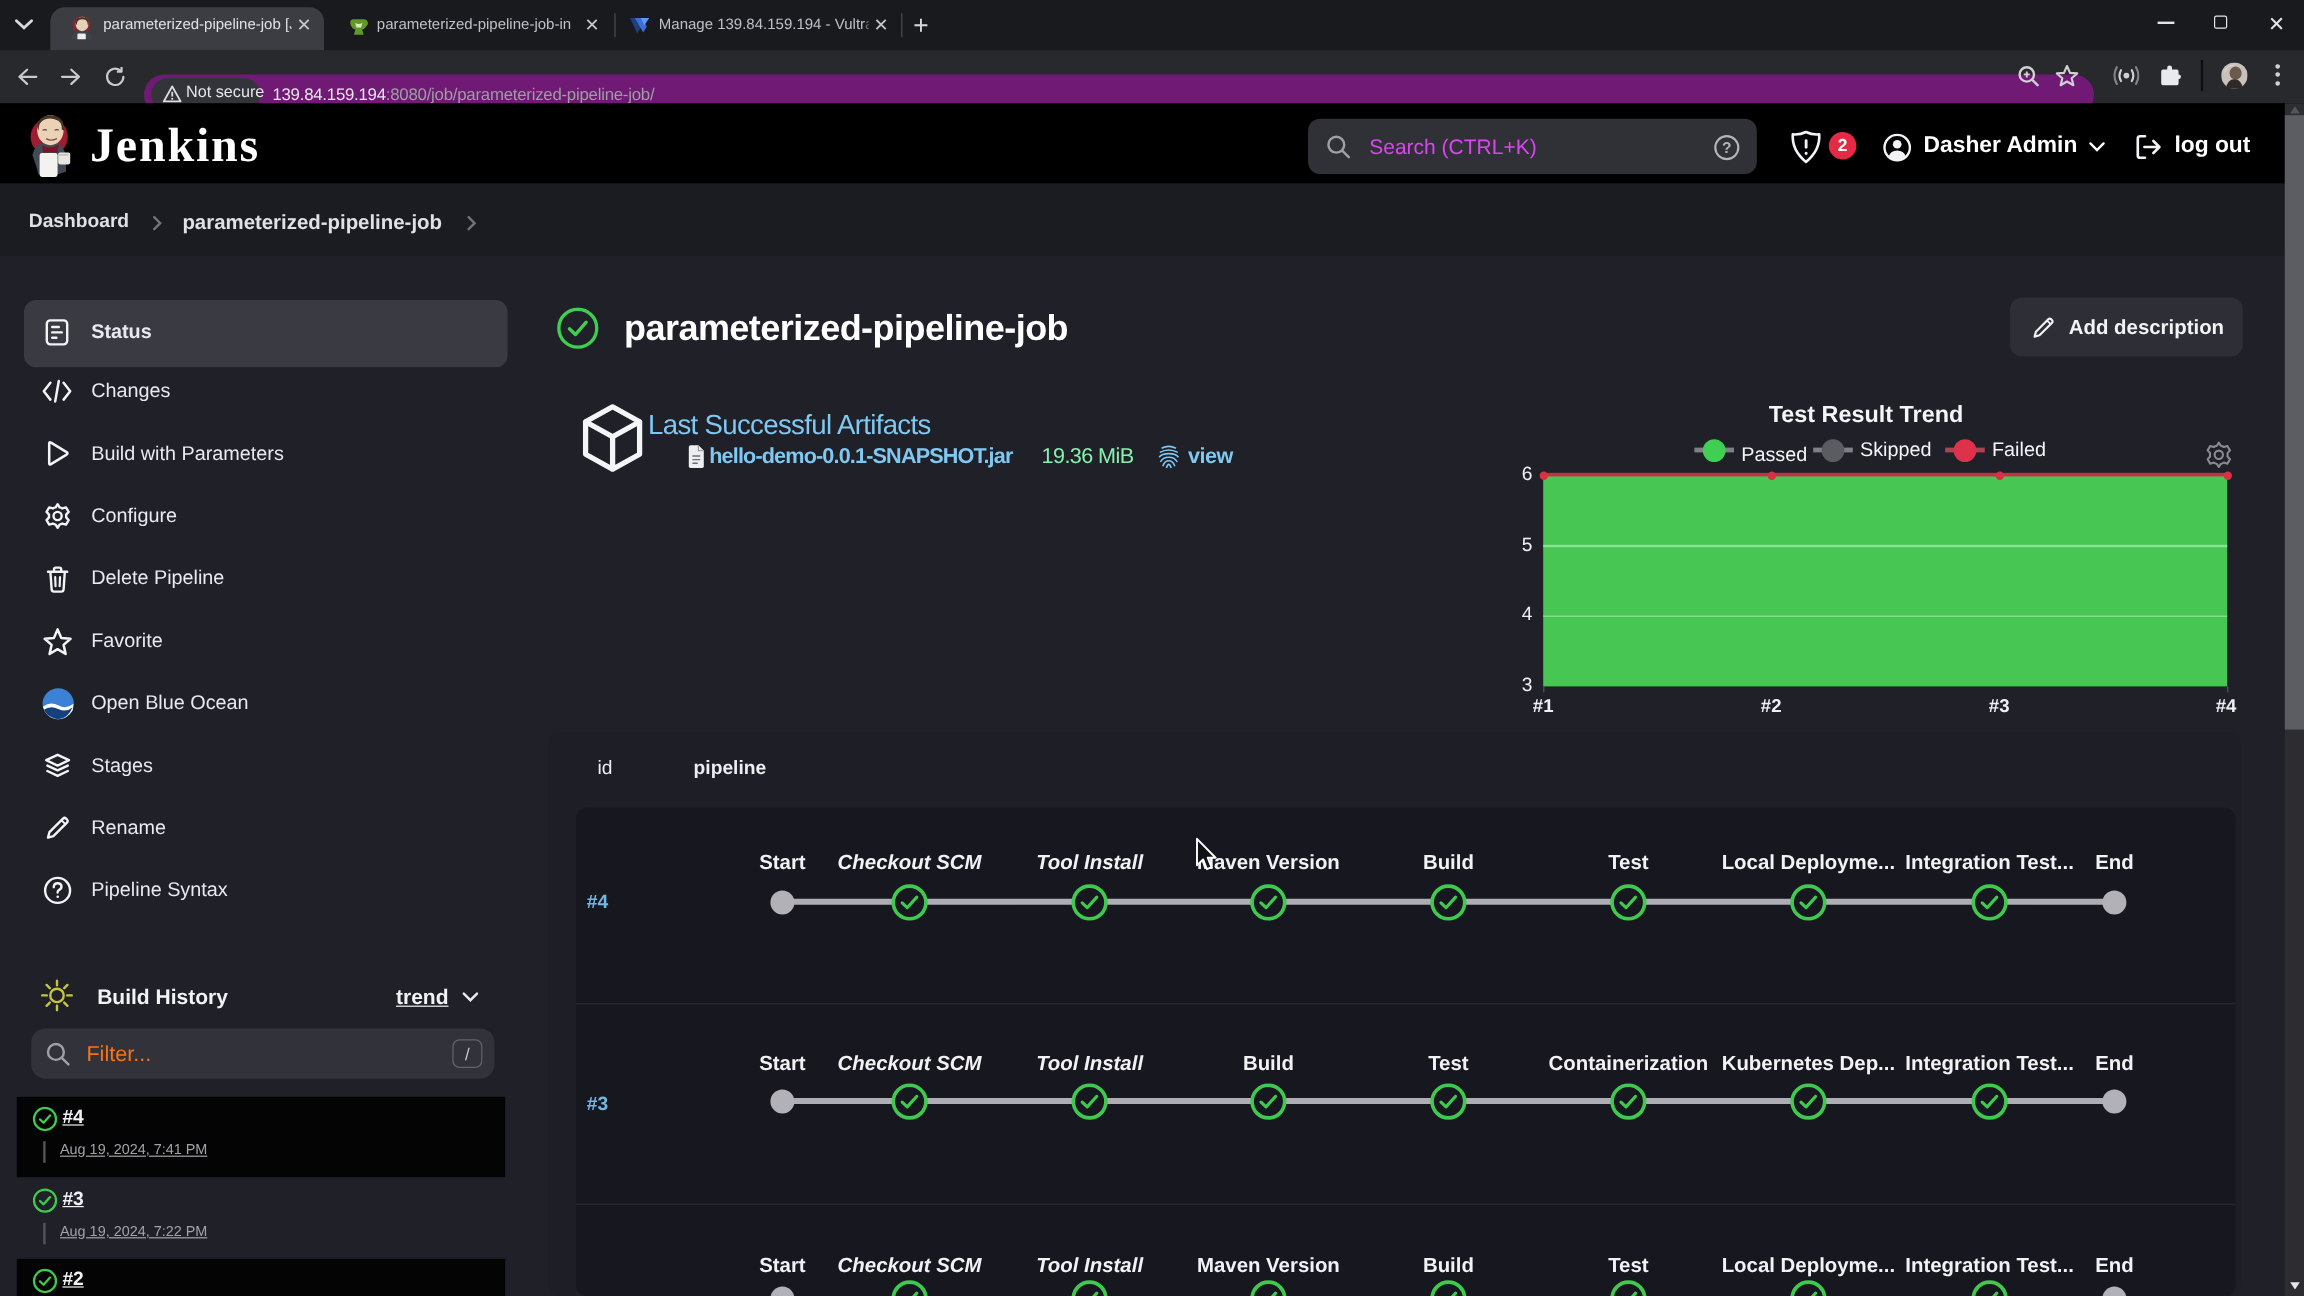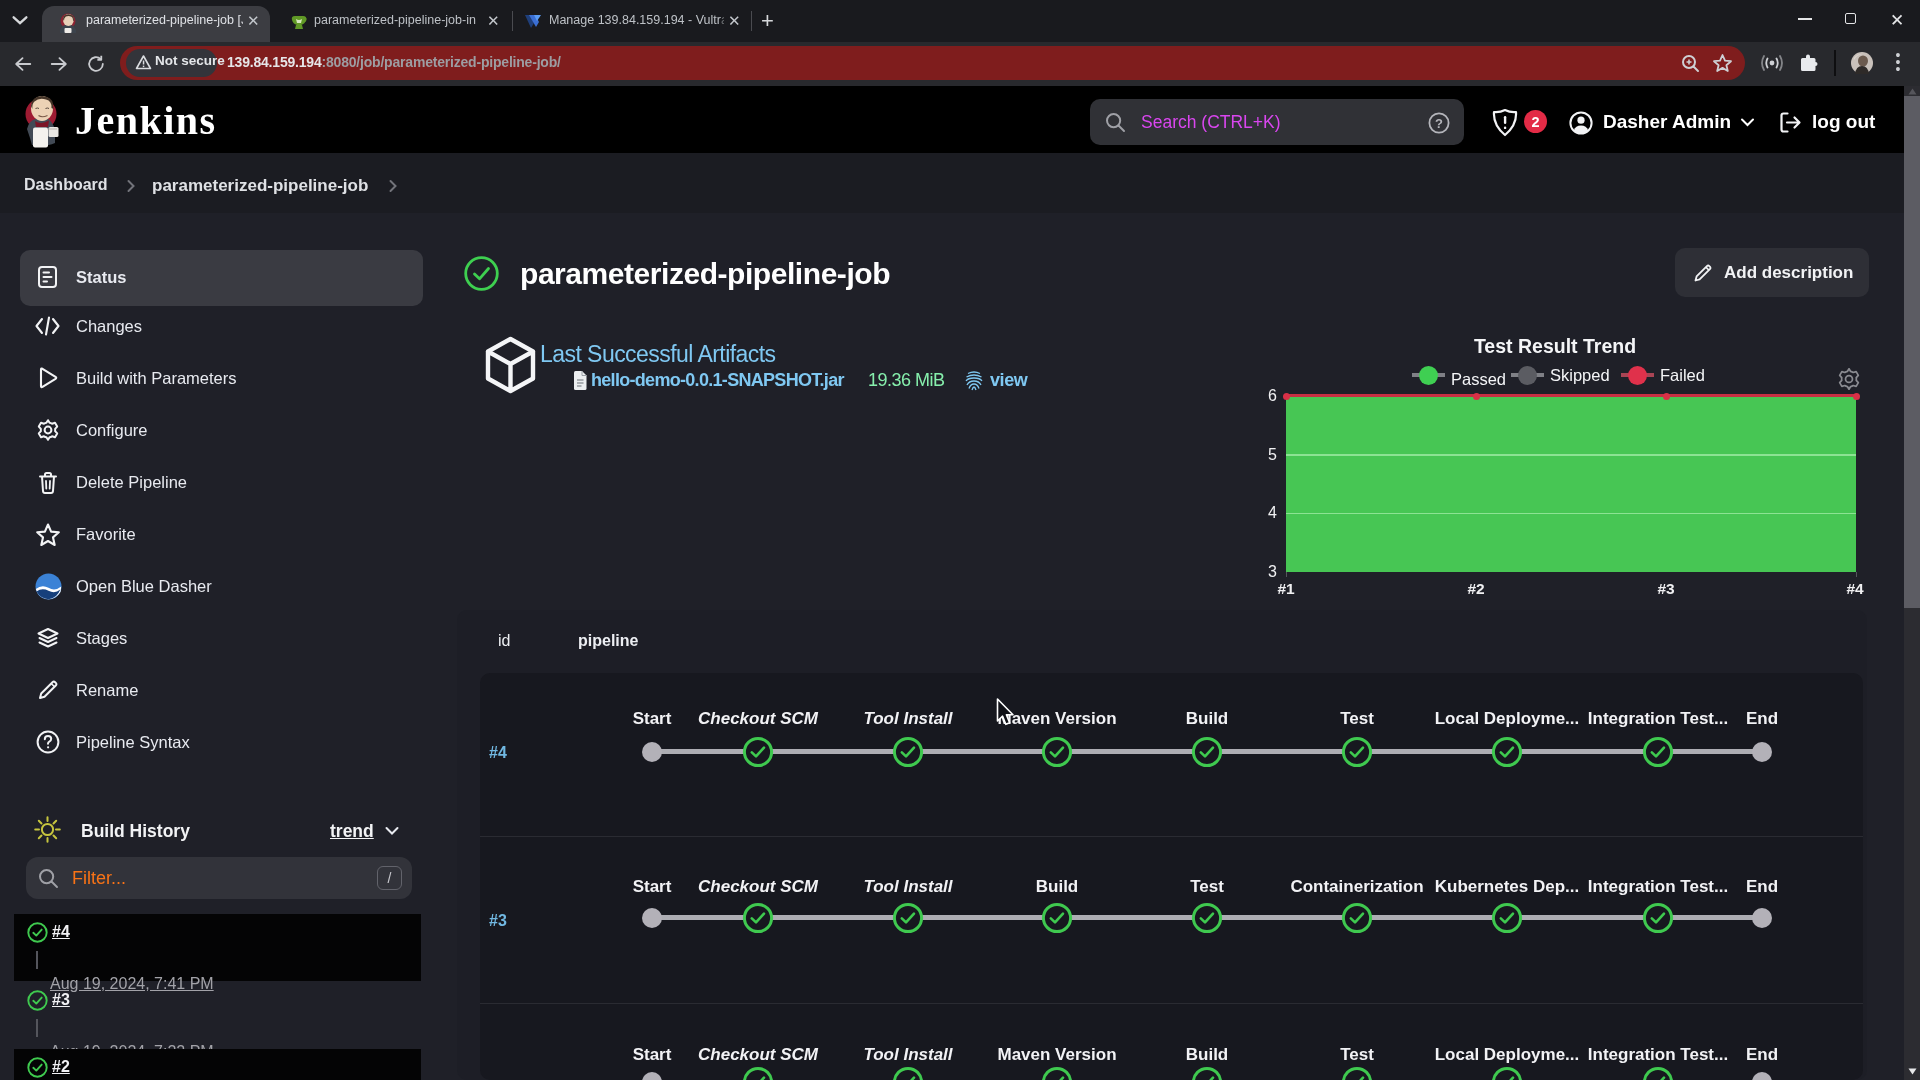--- a/index.html
+++ b/index.html
@@ -8,38 +8,38 @@
   #stage { position:relative; width:1920px; height:1080px; }
 
   
   #tabstrip { left:0; top:0; width:1920px; height:42px; background:#191a1e; }
   #toolbar { left:0; top:42px; width:1920px; height:44px; background:#28292d; }
   .tab-active { left:42px; top:6px; width:228px; height:36px; background:#3c3d42; border-radius:12px 12px 0 0; }
   .tabtxt { font-size:12.5px; color:#dfe1e5; white-space:nowrap; overflow:hidden; }
   .tabtxt2 { font-size:12.5px; color:#bdc1c6; white-space:nowrap; overflow:hidden; }
   .tclose { color:#c3c7cc; font-size:15px; }
   .tsep { width:1px; height:20px; background:#4a4b50; top:11px; }
-  .omni { left:120px; top:46px; width:1625px; height:34px; border-radius:17px; background:#7f1d1d;font-weight:bold; }
+  .omni { left:120px; top:62px; width:1625px; height:34px; border-radius:17px; background:#701a75; }
   .chip { left:6px; top:3px; width:91px; height:28px; border-radius:14px; background:#33343a; }
 
   
   #jkheader { left:0; top:86px; width:1920px; height:67px; background:#000; }
   #logotext { left:75px; top:97px; font-family:"Liberation Serif", serif; font-weight:bold; font-size:40px; letter-spacing:1.5px; color:#fff; }
   #searchbox { left:1090px; top:99px; width:374px; height:46px; border-radius:10px; background:#303136; }
   #breadcrumb { left:0; top:153px; width:1920px; height:60px; background:#1b1c22; }
   .bc { font-weight:bold; font-size:16px; color:#dfe1e5; }
 
   
   .side-item { left:76px; font-size:16.5px; color:#e8eaf0; font-weight:500; }
   #statuspill { left:20px; top:250px; width:403px; height:56px; background:#3a3b42; border-radius:10px; }
 
   
   .bh-black { left:14px; width:407px; background:#040405; }
   .bh-num { font-weight:bold; font-size:16px; color:#f1f1f4; text-decoration:underline; }
-  .bh-date { font-size:16px; color:#a2a2a8; text-decoration:underline;margin-top:24px; }
+  .bh-date { font-size:12px; color:#a2a2a8; text-decoration:underline; }
 
   
   .link { color:#7fc8f2; }
   #title { left:520px; top:257px; font-size:30px; font-weight:bold; letter-spacing:-0.45px; color:#fff; }
   #adddesc { left:1675px; top:248px; width:194px; height:49px; border-radius:10px; background:#2e2f36; }
 
   
   #chartgreen { left:1286px; top:396px; width:570px; height:176px; background:#47c654; }
   .ylab { font-size:16px; color:#f0f0f2; text-align:right; width:30px; }
   .xlab { font-size:15.5px; font-weight:bold; color:#f0f0f2; text-align:center; width:60px; }
@@ -236,21 +236,21 @@
   <div class="abs side-item" style="top:473px">Delete Pipeline</div>
   <svg class="abs" style="left:35px;top:522px" width="26" height="25" viewBox="0 0 26 25">
       <path d="M13 2.5 L16.1 9.6 L23.8 10.3 L18 15.4 L19.7 23 L13 19 L6.3 23 L8 15.4 L2.2 10.3 L9.9 9.6 Z" fill="none" stroke="#f2f3f5" stroke-width="2.1" stroke-linejoin="round"></path>
     </svg>
   <div class="abs side-item" style="top:525px">Favorite</div>
   <svg class="abs" style="left:35px;top:573px" width="27" height="27" viewBox="0 0 27 27">
       <circle cx="13.5" cy="13.5" r="13" fill="#3b82d6"></circle>
       <path d="M0.8 16 Q7 11 13.5 14.8 Q20 18.6 26.2 13.5 L25.5 19 Q21 26 13.5 26.3 Q6 26 2.3 19.5 Z" fill="#fff"></path>
       <path d="M1.5 18.5 Q7 14.5 13.5 17.8 Q20 21 25.3 16.5 Q22 25.4 13.5 26.3 Q5.5 25.6 1.5 18.5 Z" fill="#16407c"></path>
     </svg>
-  <div class="abs side-item" style="top:577px">Open Blue Dasher</div>
+  <div class="abs side-item" style="top:577px">Open Blue Ocean</div>
   <svg class="abs" style="left:36px;top:626px" width="24" height="25" viewBox="0 0 24 25">
       <path d="M2.5 7.5 L12 3 L21.5 7.5 L12 12 Z M3.5 12 L12 16 L20.5 12 M3.5 16.5 L12 20.5 L20.5 16.5" fill="none" stroke="#f2f3f5" stroke-width="2" stroke-linejoin="round" stroke-linecap="round"></path>
     </svg>
   <div class="abs side-item" style="top:629px">Stages</div>
   <svg class="abs" style="left:37px;top:678px" width="23" height="23" viewBox="0 0 23 23">
       <path d="M3 20 L4.2 15.5 L15.5 4.2 Q16.8 2.9 18.1 4.2 L18.8 4.9 Q20.1 6.2 18.8 7.5 L7.5 18.8 Z" fill="none" stroke="#f2f3f5" stroke-width="2" stroke-linejoin="round"></path>
       <path d="M14.2 5.5 L17.5 8.8" stroke="#f2f3f5" stroke-width="1.6"></path>
     </svg>
   <div class="abs side-item" style="top:681px">Rename</div>
   <svg class="abs" style="left:36px;top:730px" width="24" height="24" viewBox="0 0 24 24">

